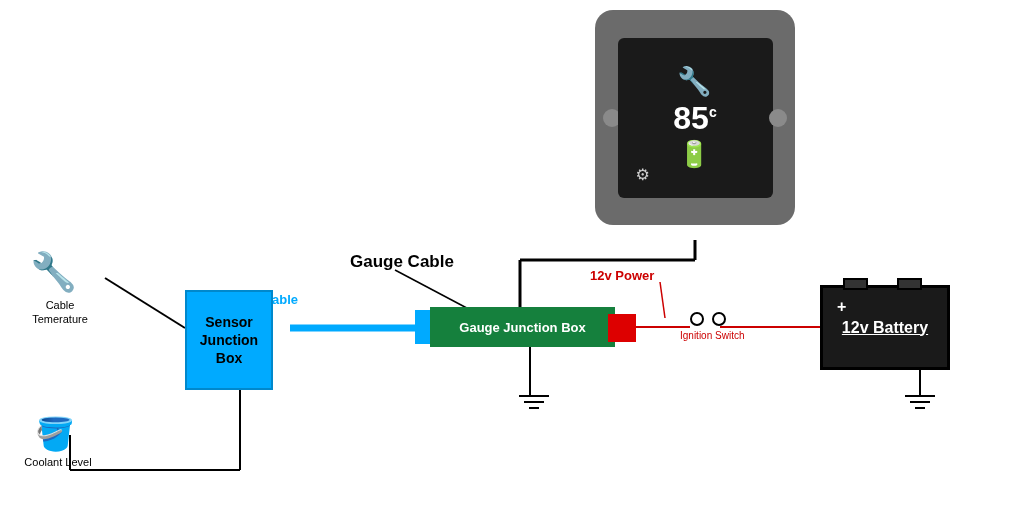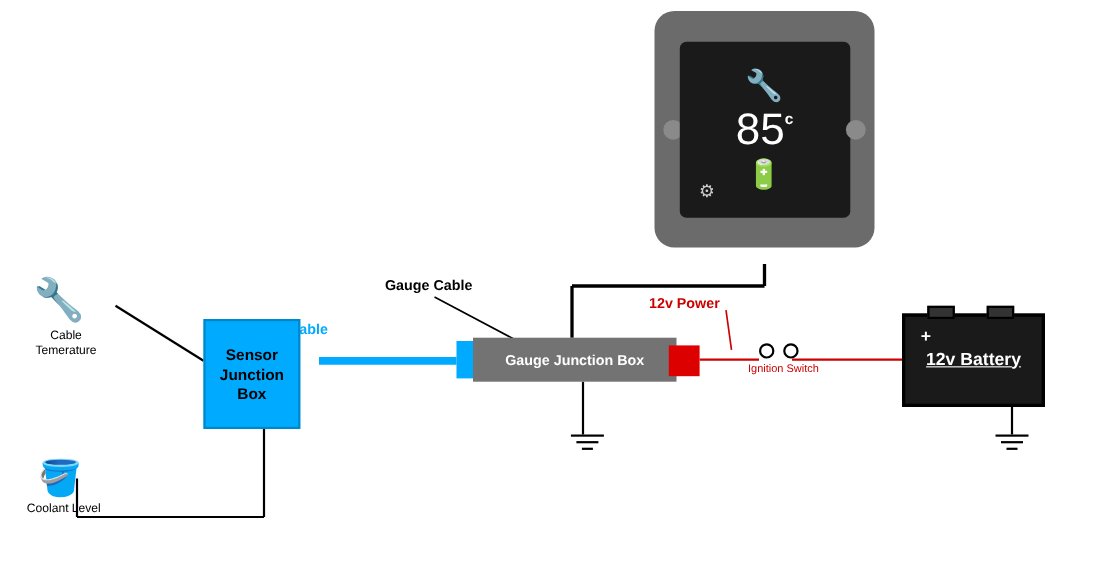--- a/index.html
+++ b/index.html
@@ -62,22 +62,22 @@
       margin-bottom: 2px;
     }
     .temp-display {
       color: #ffffff;
       font-size: 30px;
       font-weight: bold;
       display: flex;
       align-items: flex-start;
     }
     .temp-value {
-      font-size: 40px;
-      font-weight: normal;
+      font-size: 32px;
+      font-weight: bold;
       color: white;
     }
     .temp-unit {
       font-size: 14px;
       color: white;
       margin-top: 4px;
     }
     .battery-icon-bottom {
       color: #00ff00;
       font-size: 26px;
@@ -121,21 +121,21 @@
       line-height: 1.3;
     }
 
     
     .gauge-junction-box {
       position: absolute;
       top: 67px;
       left: 430px;
       width: 185px;
       height: 40px;
-      background: #737373;
+      background: #15803d;
       display: flex;
       align-items: center;
       justify-content: center;
     }
     .gauge-junction-label {
       color: #ffffff;
       font-size: 13px;
       font-weight: bold;
     }
 
@@ -289,21 +289,21 @@
       width: 1015px;
       height: 277px;
       pointer-events: none;
     }
 
     
     .label-gauge-cable {
       position: absolute;
       top: 12px;
       left: 350px;
-      font-size: 13px;
+      font-size: 17px;
       font-weight: bold;
       color: #000000;
     }
     .label-sensor-cable {
       position: absolute;
       top: 52px;
       left: 215px;
       font-size: 13px;
       font-weight: bold;
       color: #00aaff;

